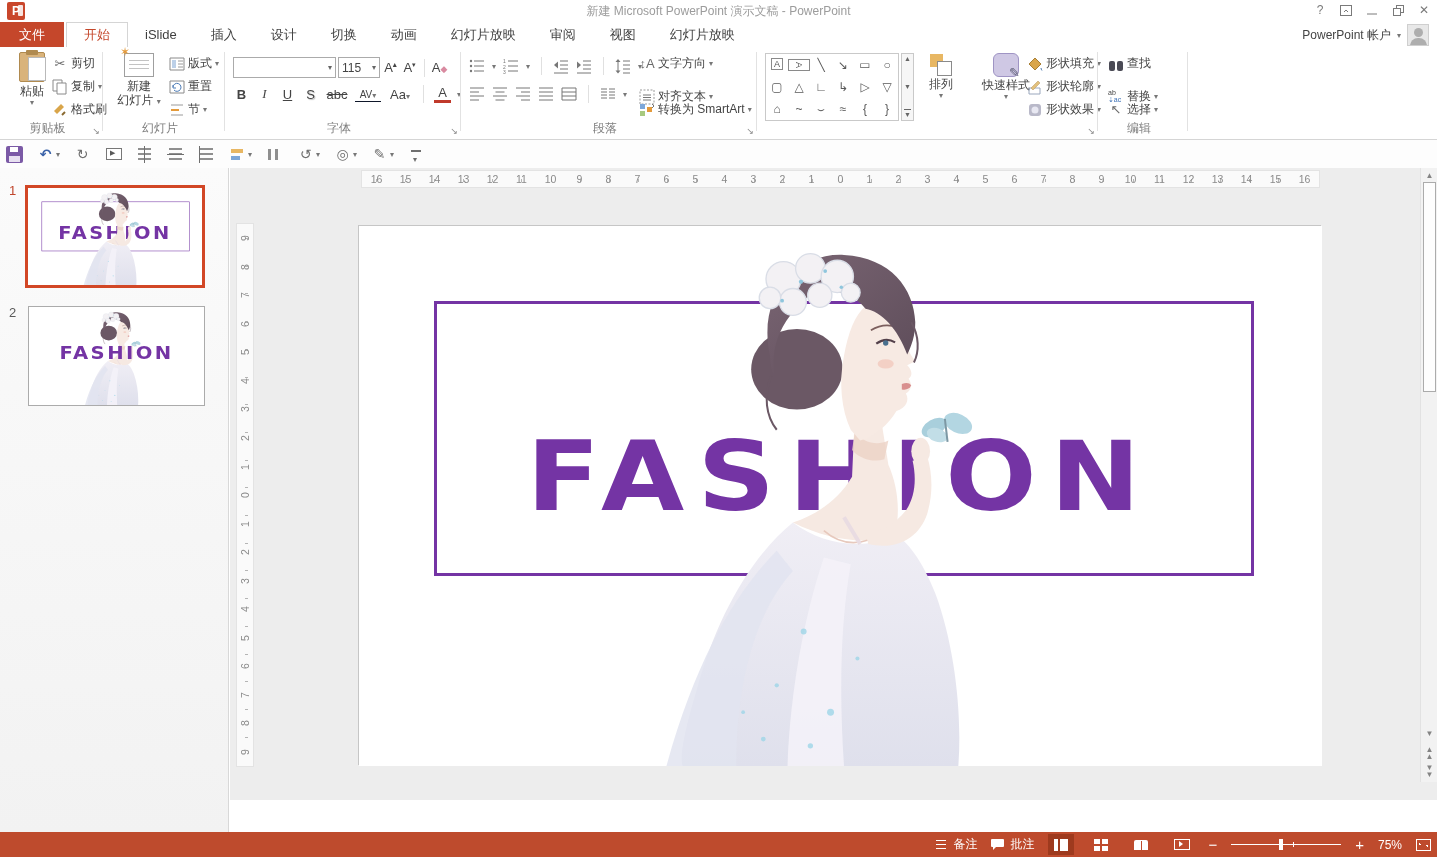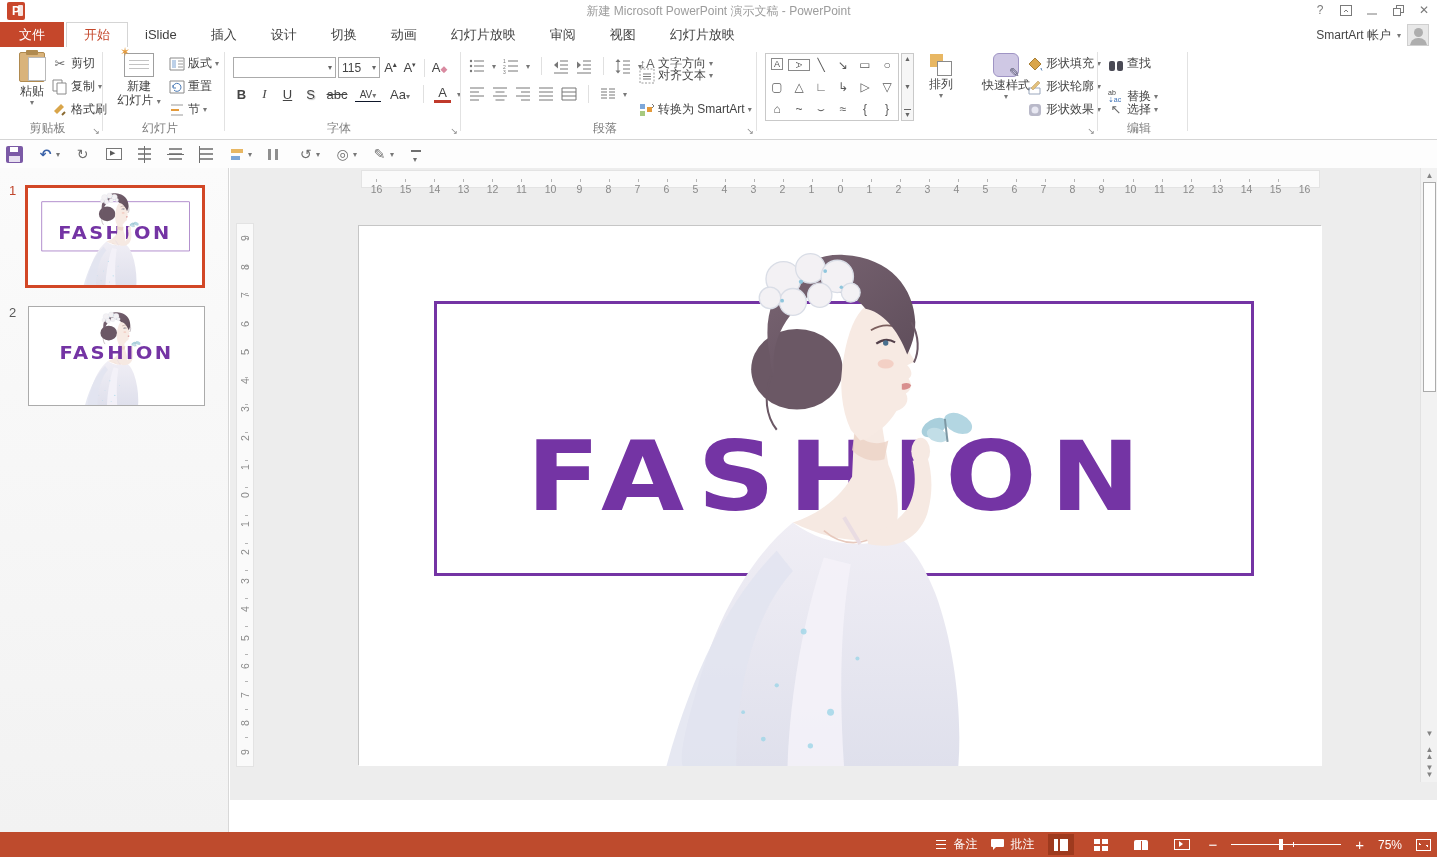--- a/index.html
+++ b/index.html
@@ -107,21 +107,21 @@
   #thumb-panel { position:absolute; left:0; top:0; width:229px; height:664px; background:linear-gradient(180deg,#fbfbfb,#f2f2f2); border-right:1px solid #d8d8d8; }
   .thumb-num { position:absolute; font-size:13px; }
   .thumb-box { position:absolute; background:#fff; overflow:hidden; cursor:pointer; }
   #thumb1 { left:25px; top:17px; width:180px; height:103px; border:3px solid #D24726; }
   #thumb2 { left:28px; top:138px; width:177px; height:100px; border:1px solid #ababab; }
 
   #canvas { position:absolute; left:230px; top:0; right:0; height:632px; background:#ededed; }
   #hruler { position:absolute; left:131px; top:2px; width:959px; height:18px; background:#fafafa; border:1px solid #e3e3e3; display:flex; }
   #hruler::before { content:""; position:absolute; left:14px; right:14px; top:8px; height:3px;
      background:repeating-linear-gradient(90deg,#b5b5b5 0 1px,transparent 1px 29.1px); }
-  #hruler span { flex:1; text-align:center; font-size:10.5px; color:#8a8a8a; line-height:17px; position:relative;margin-top:10px; }
+  #hruler span { flex:1; text-align:center; font-size:10.5px; color:#8a8a8a; line-height:17px; position:relative; }
   #vruler { position:absolute; left:6px; top:55px; width:18px; height:544px; background:#fafafa; border:1px solid #e3e3e3; display:flex; flex-direction:column; }
   #vruler::before { content:""; position:absolute; top:14px; bottom:14px; left:8px; width:3px;
      background:repeating-linear-gradient(180deg,#b5b5b5 0 1px,transparent 1px 27.7px); }
   #vruler span { flex:1; text-align:center; font-size:10.5px; color:#8a8a8a; display:flex; align-items:center; justify-content:center; position:relative; }
   #vruler span i { font-style:normal; transform:rotate(-90deg); display:block; }
 
   #slide { position:absolute; left:128px; top:57px; width:963px; height:540px; background:#fff; border:1px solid #c6c6c6; }
 
   
   .scene { position:relative; width:963px; height:540px; background:#fff; overflow:hidden; }
@@ -277,21 +277,21 @@
         <div class="tab">插入</div>
         <div class="tab">设计</div>
         <div class="tab">切换</div>
         <div class="tab">动画</div>
         <div class="tab">幻灯片放映</div>
         <div class="tab">审阅</div>
         <div class="tab">视图</div>
         <div class="tab">幻灯片放映</div>
       </div>
     <div id="account">
-      <span>SmartArt 帐户</span>
+      <span>PowerPoint 帐户</span>
       <span class="dd">▾</span>
       <span id="avatar"></span>
     </div>
   </div>
 
   <div id="ribbon">
 
     <div class="rgroup" style="left:0;width:103px">
       <div class="bigbtn" style="left:4px">
         <div class="paste-icon"></div>
@@ -441,21 +441,21 @@
         <svg class="mi" viewBox="0 0 16 16">
             <path d="M1 3h6M1 6h6M1 9h6M1 12h6M9 3h6M9 6h6M9 9h6M9 12h6" stroke="#777"></path>
           </svg>
           <span class="dd">▾</span>
       </div>
       <div class="smallrow" style="left:178px;top:8px">
         <span class="glyph16">↕A</span>
           <span>文字方向</span>
           <span class="dd">▾</span>
       </div>
-      <div class="smallrow" style="left:178px;top:20px">
+      <div class="smallrow" style="left:178px;top:41px">
         <svg class="mi" viewBox="0 0 16 16">
             <rect x="1" y="1" width="14" height="14" fill="none" stroke="#9a9a9a" stroke-dasharray="2 1.5"></rect>
             <path d="M4 6h8M4 8.5h8M4 11h8" stroke="#777"></path>
           </svg>
         <span>对齐文本</span>
           <span class="dd">▾</span>
       </div>
       <div class="smallrow" style="left:178px;top:54px">
         <svg class="mi" viewBox="0 0 16 16">
             <rect x="1" y="2" width="5" height="5" fill="#7da7d9"></rect>

